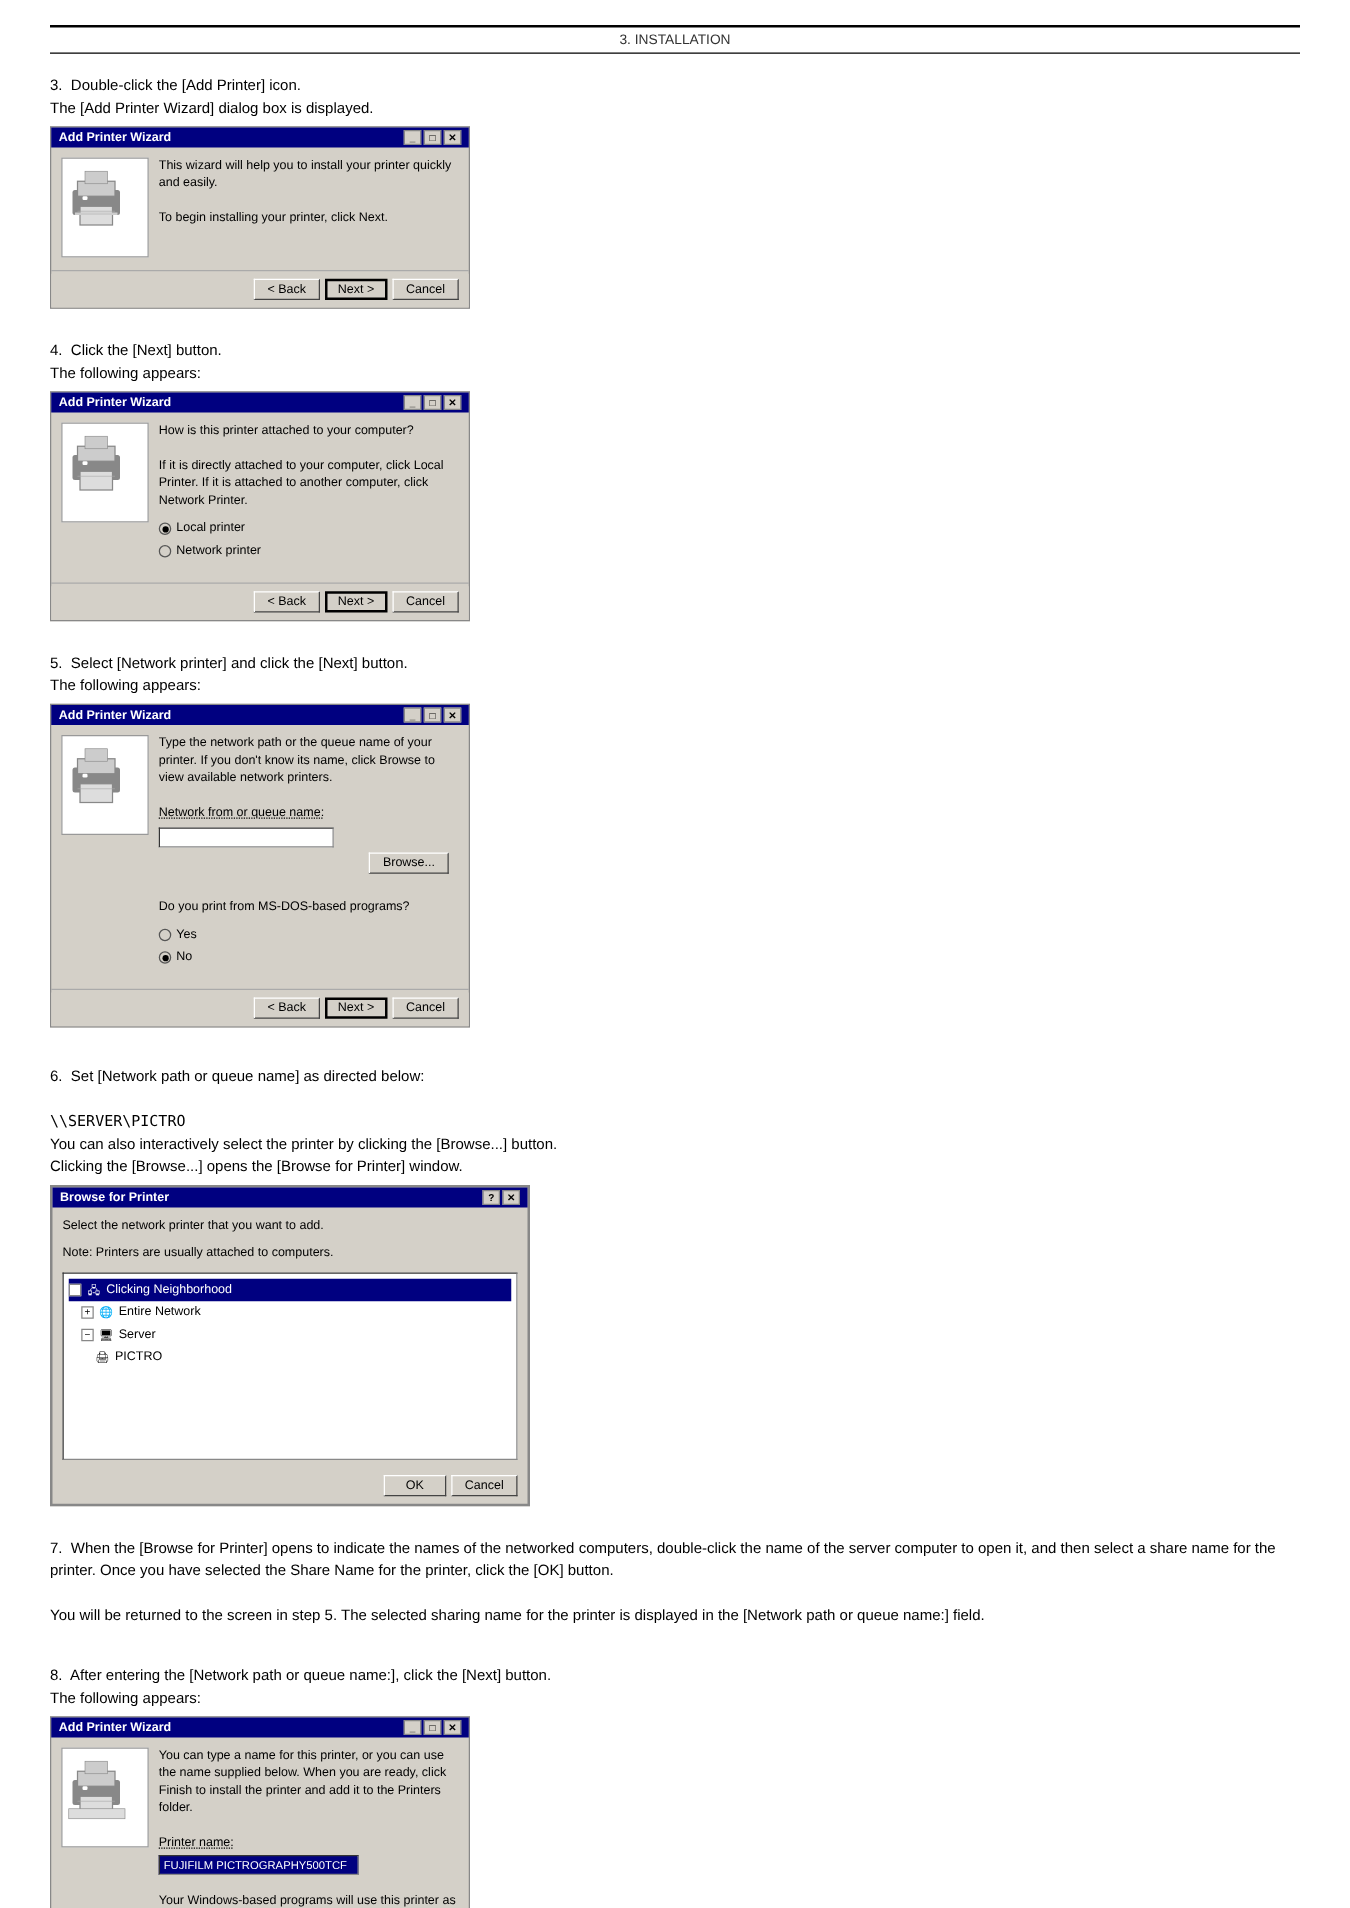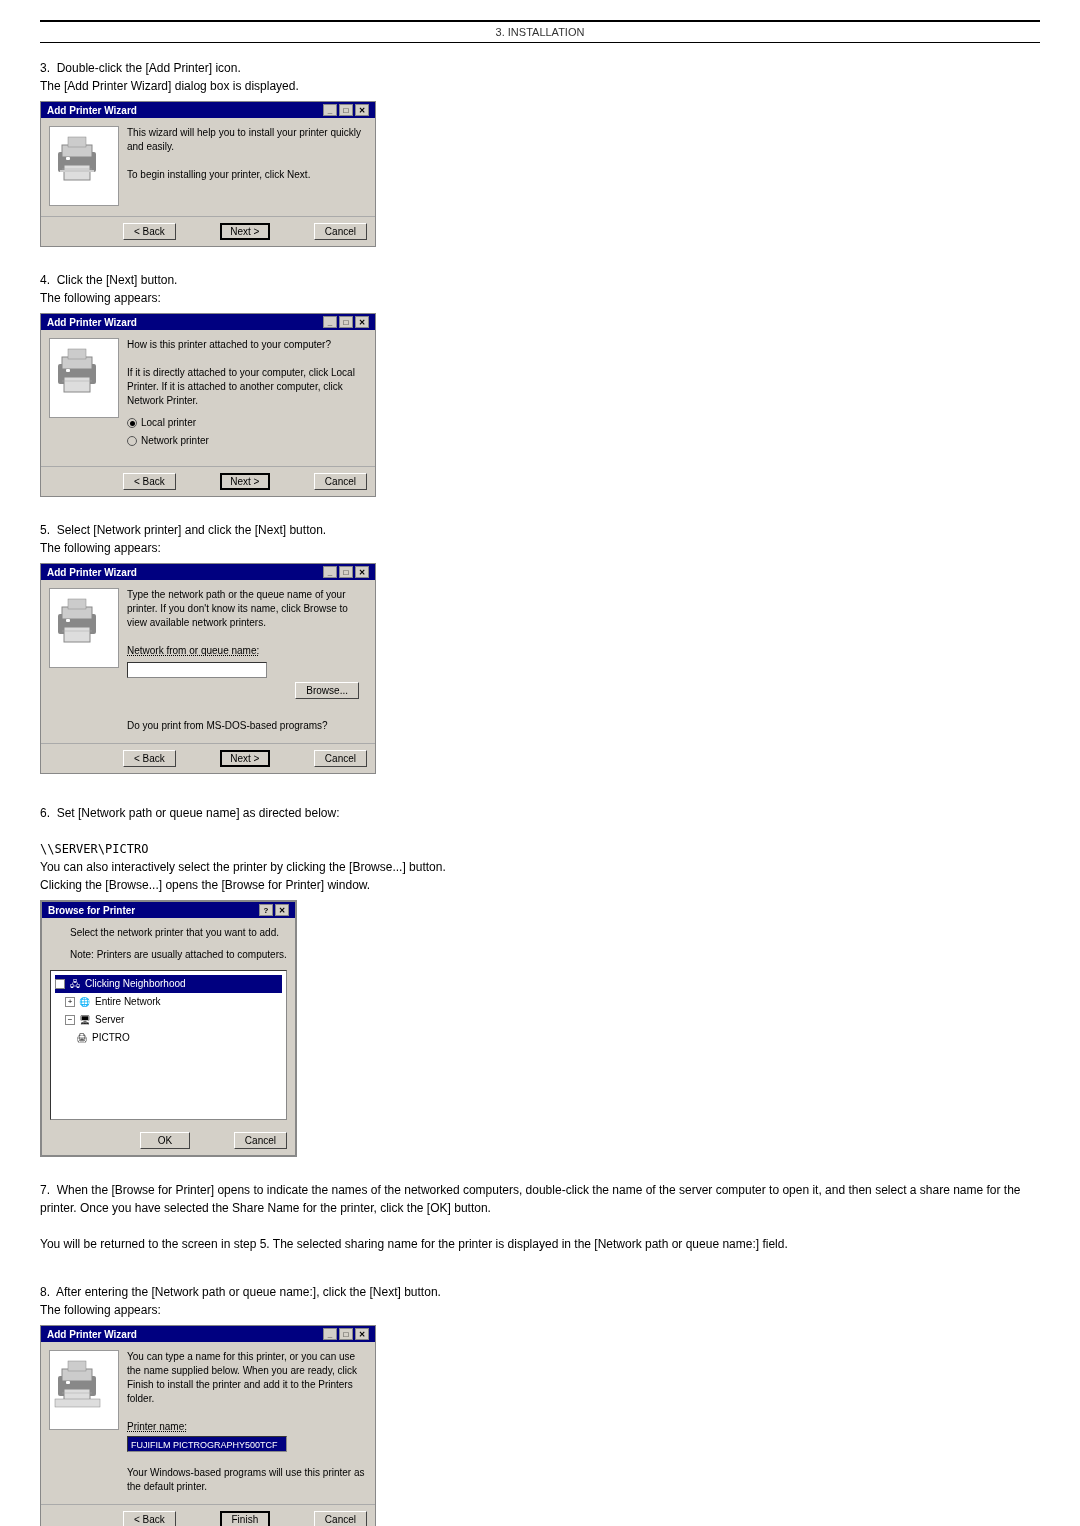--- a/index.html
+++ b/index.html
@@ -125,21 +125,20 @@
       background: #d4d0c8;
       border-top: 1px solid #fff;
       border-left: 1px solid #fff;
       border-right: 1px solid #444;
       border-bottom: 1px solid #444;
       font-size: 10px;
       padding: 2px 10px;
       cursor: pointer;
       min-width: 50px;
       text-align: center;
-      margin-left: 40px;
     }
 
     .win-btn-default {
       border: 2px solid #000;
       padding: 1px 8px;
     }
 
     .radio-group {
       margin: 6px 0;
       font-size: 10px;
@@ -183,21 +182,21 @@
       display: block;
       margin-left: auto;
       margin-right: 8px;
       margin-bottom: 6px;
     }
 
     
     .browse-dialog {
       border: 2px solid #888;
       background: #d4d0c8;
-      width: 257px;
+      width: 384px;
       font-size: 10px;
     }
 
     .browse-titlebar {
       background: #000080;
       color: #fff;
       font-size: 10px;
       font-weight: bold;
       padding: 2px 6px;
       display: flex;
@@ -206,21 +205,20 @@
     }
 
     .browse-body {
       padding: 8px;
     }
 
     .browse-desc {
       font-size: 10px;
       margin-bottom: 8px;
       line-height: 1.4;
-      margin-left: 20px;
     }
 
     .tree-view {
       background: #fff;
       border: 1px inset #888;
       width: 100%;
       height: 150px;
       padding: 4px;
       font-size: 10px;
     }
@@ -449,20 +447,32 @@
               </svg>
             </div>
             <div class="wizard-content">
               <span>Type the network path or the queue name of your printer. If you don't know its name, click Browse to view available network printers.</span>
               <br><br>
               <div class="field-label">Network from or queue name:</div>
               <div class="network-path-input"></div>
               <button class="win-btn browse-btn">Browse...</button>
               <br>
               <span>Do you print from MS-DOS-based programs?</span>
+              <div class="radio-group">
+                <div class="radio-item">
+                  <div class="radio-circle"></div>
+                  <span>Yes</span>
+                </div>
+                <div class="radio-item">
+                  <div class="radio-circle">
+                      <div class="radio-dot"></div>
+                    </div>
+                  <span>No</span>
+                </div>
+              </div>
             </div>
           </div>
           <div class="divider-line"></div>
           <div class="wizard-footer">
             <button class="win-btn">&lt; Back</button>
             <button class="win-btn win-btn-default">Next &gt;</button>
             <button class="win-btn">Cancel</button>
           </div>
         </div>
       </div>

